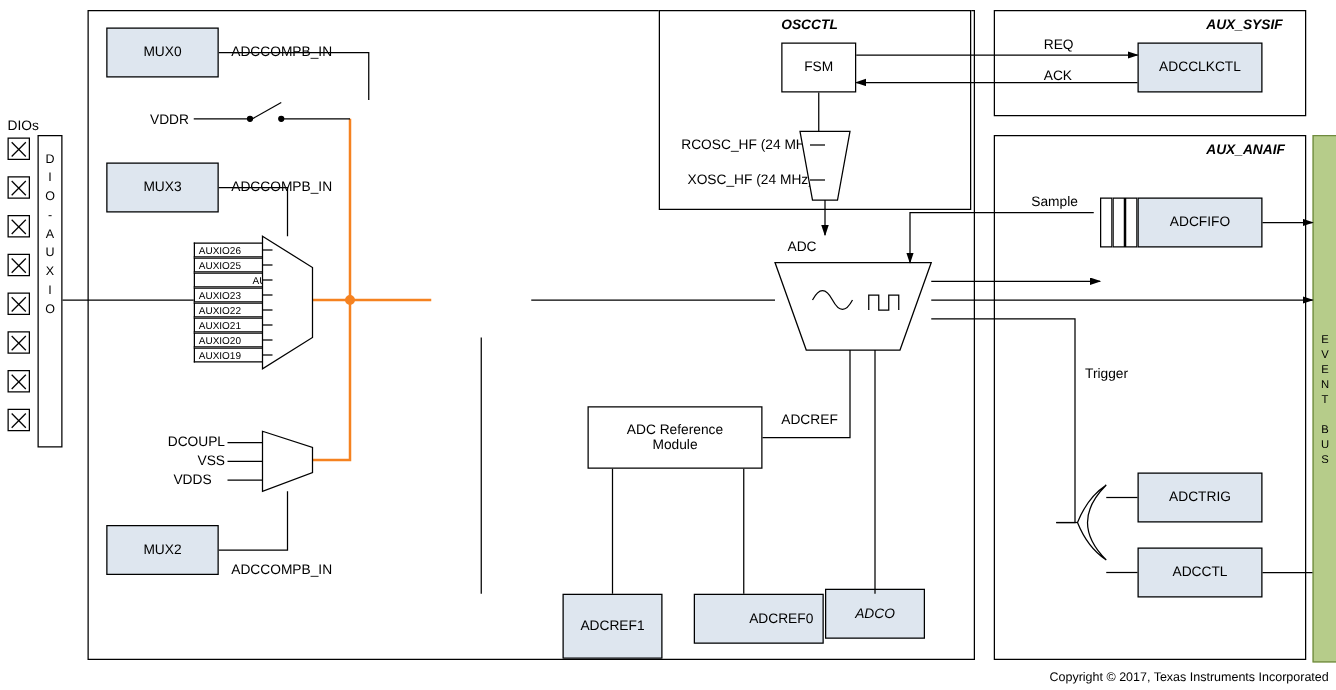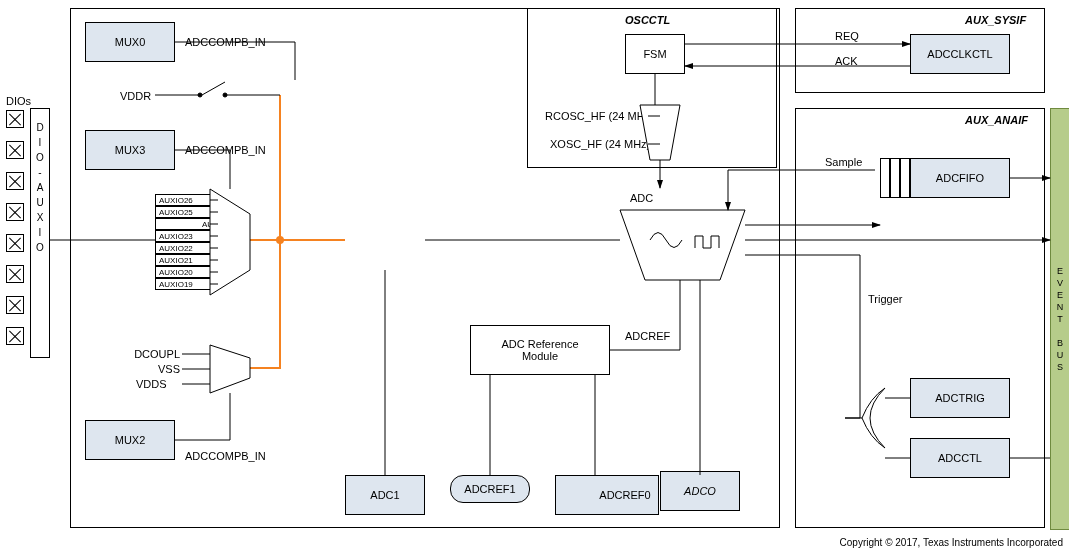--- a/index.html
+++ b/index.html
@@ -187,31 +187,30 @@
   <div class="mux-row" style="left:155px; top:206px; width:55px;">AUXIO25</div>
   <div class="mux-row" style="left:155px; top:218px; width:55px;padding-left:46px;">AUXIO24</div>
   <div class="mux-row" style="left:155px; top:230px; width:55px;">AUXIO23</div>
   <div class="mux-row" style="left:155px; top:242px; width:55px;">AUXIO22</div>
   <div class="mux-row" style="left:155px; top:254px; width:55px;">AUXIO21</div>
   <div class="mux-row" style="left:155px; top:266px; width:55px;">AUXIO20</div>
   <div class="mux-row" style="left:155px; top:278px; width:55px;">AUXIO19</div>
 
   <div class="label" style="left:120px; top:348px; text-align:right; width:60px;">DCOUPL</div>
   <div class="label" style="left:120px; top:363px; text-align:right; width:60px;">VSS</div>
-  <div class="label" style="left:136px; top:378px; text-align:left; width:60px;">VDDS</div>
+  <div class="label" style="left:124px; top:378px; text-align:center; width:60px;">VDDS</div>
 
   <div class="reg" style="left:85px; top:420px; width:90px; height:40px;">MUX2</div>
   <div class="label" style="left:185px; top:450px;">ADCCOMPB_IN</div>
 
 
   <div class="plain" style="left:470px; top:325px; width:140px; height:50px; white-space:pre-line;">ADC Reference
 Module</div>
 
-  <div class="reg" style="left:345px; top:475px; width:80px; height:40px;">ADC1</div>
-  <div class="reg" style="left:450px; top:475px; width:80px; height:28px;border-radius:13px;">ADCREF1</div>
+  <div class="reg" style="left:450px; top:475px; width:80px; height:52px;">ADCREF1</div>
   <div class="reg" style="left:555px; top:475px; width:104px; height:40px;padding-left:36px;">ADCREF0</div>
   <div class="reg" style="left:660px; top:471px; width:80px; height:40px;font-style:italic;">ADCO</div>
 
   <div class="label" style="left:630px; top:192px;">ADC</div>
   <div class="label" style="left:625px; top:330px;">ADCREF</div>
 
   <div class="plain" style="left:625px; top:34px; width:60px; height:40px;">FSM</div>
 
   <div class="label" style="left:545px; top:110px;">RCOSC_HF (24 MHz)</div>
   <div class="label" style="left:550px; top:138px;">XOSC_HF (24 MHz)</div>

